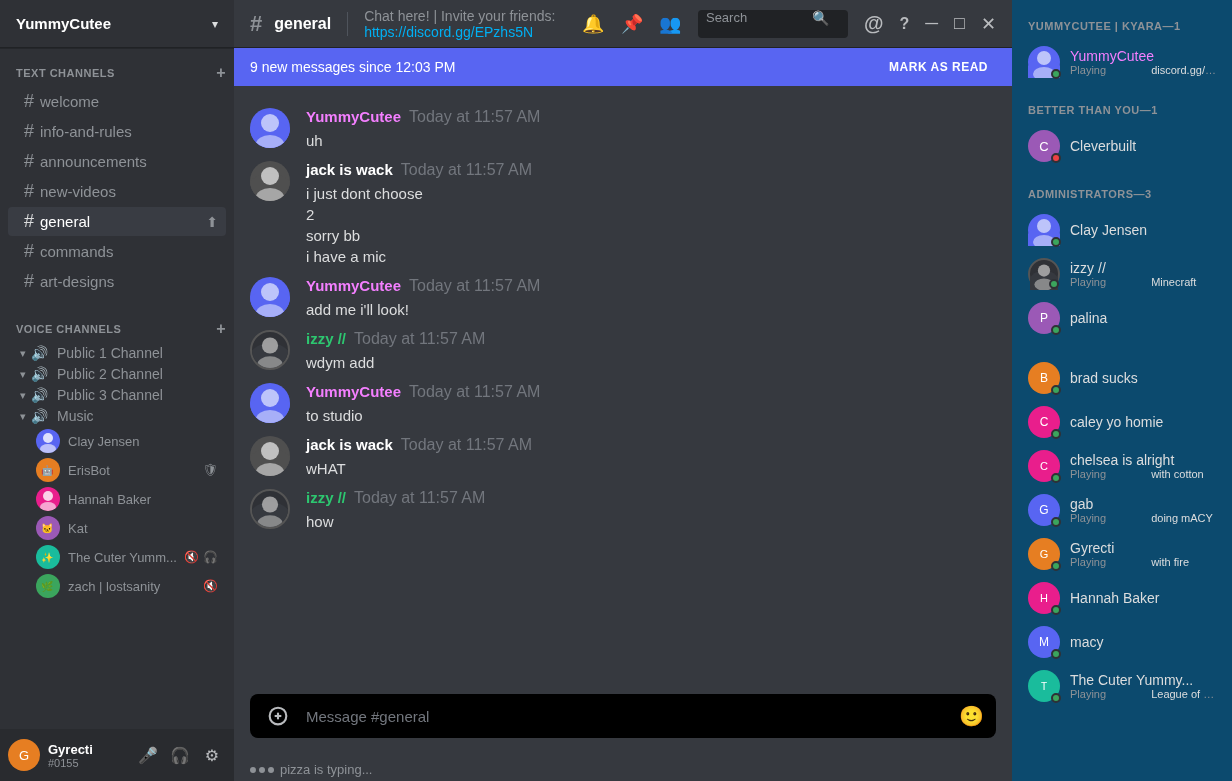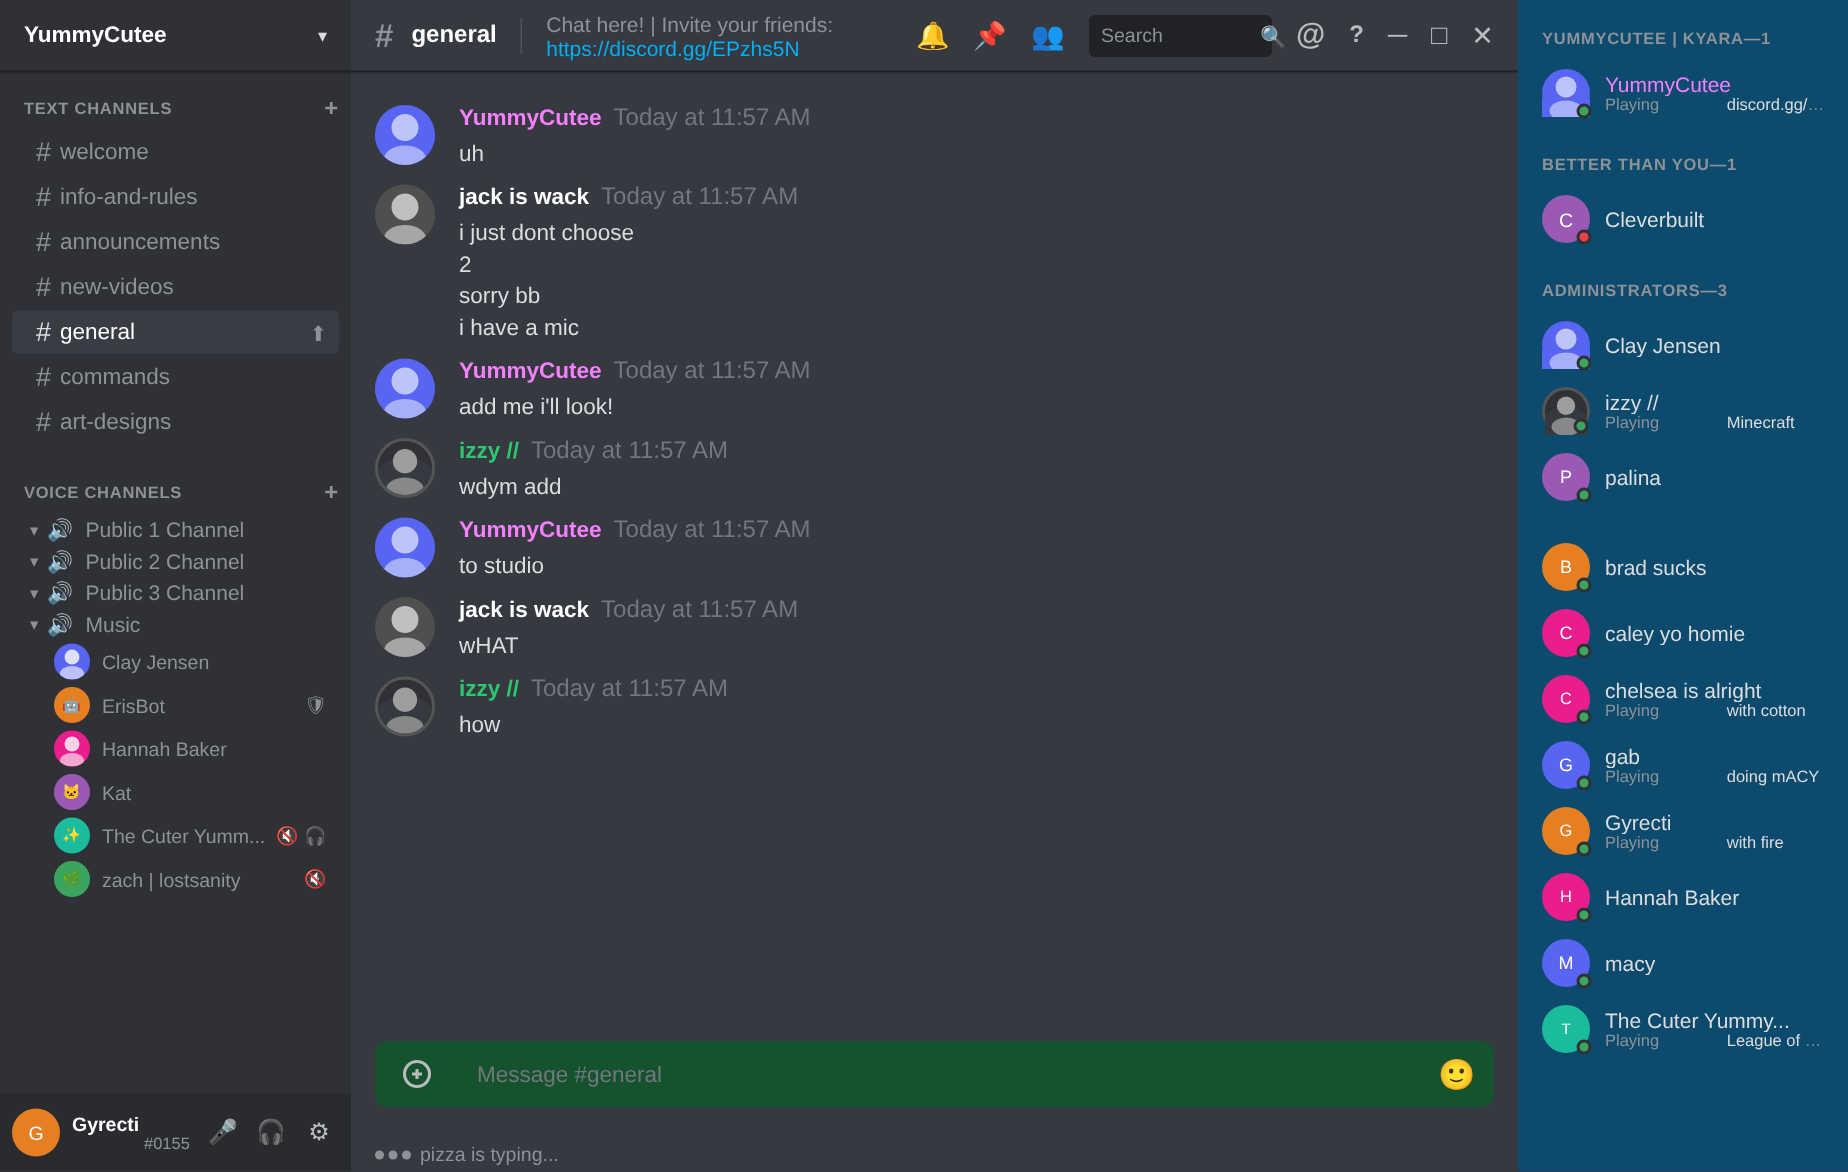--- a/index.html
+++ b/index.html
@@ -36,37 +36,37 @@
 
     .voice-member { display: flex; align-items: center; padding: 2px 8px 2px 28px; margin: 1px 8px; border-radius: 4px; cursor: pointer; color: #8e9297; font-size: 13px; }
     .voice-member-avatar { width: 24px; height: 24px; border-radius: 50%; margin-right: 8px; background: #5865f2; display: flex; align-items: center; justify-content: center; font-size: 10px; color: #fff; flex-shrink: 0; overflow: hidden; }
     .voice-member-name { flex: 1; font-size: 13px; color: #8e9297; }
     .voice-member-icons { display: flex; gap: 4px; font-size: 12px; }
 
     .user-panel { height: 52px; background: #292b2f; display: flex; align-items: center; padding: 0 8px; gap: 8px; }
     .user-panel-avatar { width: 32px; height: 32px; border-radius: 50%; background: #5865f2; display: flex; align-items: center; justify-content: center; font-size: 13px; color: #fff; flex-shrink: 0; }
     .user-panel-info { flex: 1; }
     .user-panel-name { font-size: 13px; font-weight: 600; color: #fff; }
-    .user-panel-tag { font-size: 11px; color: #8e9297; margin-left: 48px; }
+    .user-panel-tag { font-size: 11px; color: #8e9297; }
     .user-panel-controls { display: flex; gap: 4px; }
     .user-panel-btn { width: 28px; height: 28px; border-radius: 4px; display: flex; align-items: center; justify-content: center; cursor: pointer; color: #b9bbbe; font-size: 16px; }
 
     
     .chat-area { flex: 1; display: flex; flex-direction: column; background: #36393f; }
 
     .chat-header { height: 48px; background: #36393f; border-bottom: 1px solid #202225; display: flex; align-items: center; padding: 0 16px; gap: 12px; flex-shrink: 0; box-shadow: 0 1px 0 rgba(0,0,0,0.2); }
     .chat-header-hash { font-size: 22px; color: #8e9297; font-weight: 700; }
     .chat-header-name { font-weight: 700; font-size: 16px; color: #fff; }
     .chat-header-divider { width: 1px; height: 24px; background: #4f545c; margin: 0 4px; }
     .chat-header-desc { font-size: 14px; color: #8e9297; flex: 1; }
     .chat-header-desc a { color: #00b0f4; text-decoration: none; text-align: right; }
     .chat-header-icons { display: flex; align-items: center; gap: 16px; }
     .chat-header-icon { color: #b9bbbe; cursor: pointer; font-size: 18px; }
 
-    .search-box { display: flex; align-items: center; background: #202225; border-radius: 4px; padding: 0 8px; height: 28px; width: 122px; gap: 6px; cursor: text; }
+    .search-box { display: flex; align-items: flex-start; background: #202225; border-radius: 4px; padding: 0 8px; height: 28px; width: 150px; gap: 6px; cursor: text; }
     .search-box-input { background: none; border: none; outline: none; color: #dcddde; font-size: 13px; width: 100px; }
     .search-box-input::placeholder { color: #8e9297; }
     .search-box-icon { color: #8e9297; font-size: 14px; }
 
     .new-messages-bar { background: #5865f2; padding: 8px 16px; display: flex; align-items: center; justify-content: space-between; flex-shrink: 0; }
     .new-messages-text { font-size: 14px; color: #fff; }
     .mark-read-btn { font-size: 12px; font-weight: 700; color: #fff; text-transform: uppercase; letter-spacing: 0.5px; cursor: pointer; padding: 4px 8px; border-radius: 3px; }
 
     .messages-container { flex: 1; overflow-y: auto; padding: 16px 0; }
     .messages-container::-webkit-scrollbar { width: 8px; }
@@ -77,21 +77,21 @@
     .message-avatar { width: 40px; height: 40px; border-radius: 50%; margin-right: 16px; flex-shrink: 0; background: #5865f2; display: flex; align-items: center; justify-content: center; font-size: 16px; color: #fff; overflow: hidden; }
     .message-content { flex: 1; }
     .message-header { display: flex; align-items: baseline; gap: 8px; margin-bottom: 4px; }
     .message-author { font-weight: 600; font-size: 15px; color: #fff; }
     .message-author.pink { color: #f47fff; }
     .message-author.teal { color: #2dc770; }
     .message-timestamp { font-size: 16px; color: #72767d; }
     .message-text { font-size: 15px; color: #dcddde; line-height: 1.4; }
 
     .chat-input-area { padding: 0 16px 24px; flex-shrink: 0; }
-    .chat-input-box { background: #14532d; border-radius: 8px; display: flex; align-items: center; padding: 0 12px; min-height: 44px; gap: 24px; }
+    .chat-input-box { background: #000000; border-radius: 8px; display: flex; align-items: center; padding: 0 12px; min-height: 44px; gap: 12px; }
     .chat-input-upload { color: #b9bbbe; font-size: 20px; cursor: pointer; width: 32px; height: 32px; display: flex; align-items: center; justify-content: center; border-radius: 50%; }
     .chat-input-field { flex: 1; background: none; border: none; outline: none; color: #dcddde; font-size: 15px; padding: 10px 0; }
     .chat-input-field::placeholder { color: #72767d; }
     .chat-input-emoji { color: #b9bbbe; font-size: 20px; cursor: pointer; }
 
     .typing-indicator { padding: 0 16px 4px; font-size: 13px; color: #8e9297; display: flex; align-items: center; gap: 6px; }
     .typing-dots { display: flex; gap: 3px; }
     .typing-dot { width: 6px; height: 6px; border-radius: 50%; background: #8e9297; animation: bounce 1.2s infinite; }
     .typing-dot:nth-child(2) { animation-delay: 0.2s; }
     .typing-dot:nth-child(3) { animation-delay: 0.4s; }
@@ -275,20 +275,24 @@
           <span class="search-box-icon">🔍</span>
         </div>
         <span class="chat-header-icon" style="font-size:20px; font-weight:700;">@</span>
         <span class="chat-header-icon" style="font-weight:700; font-size:16px;">?</span>
         <span class="chat-header-icon">─</span>
         <span class="chat-header-icon">□</span>
         <span class="chat-header-icon">✕</span>
       </div>
     </div>
 
+    <div class="new-messages-bar">
+      <span class="new-messages-text">9 new messages since 12:03 PM</span>
+      <span class="mark-read-btn">MARK AS READ</span>
+    </div>
 
     <div class="messages-container">
 
       <div class="message-group">
         <div class="message-avatar av-blue" style="border-radius:50%; overflow:hidden;">
           <svg width="40" height="40" viewBox="0 0 40 40">
               <circle cx="20" cy="40" r="28" fill="#5865f2"></circle>
               <circle cx="20" cy="15" r="9" fill="#c9cefb" opacity="0.9"></circle>
               <ellipse cx="20" cy="36" rx="14" ry="9" fill="#c9cefb" opacity="0.7"></ellipse>
             </svg>

